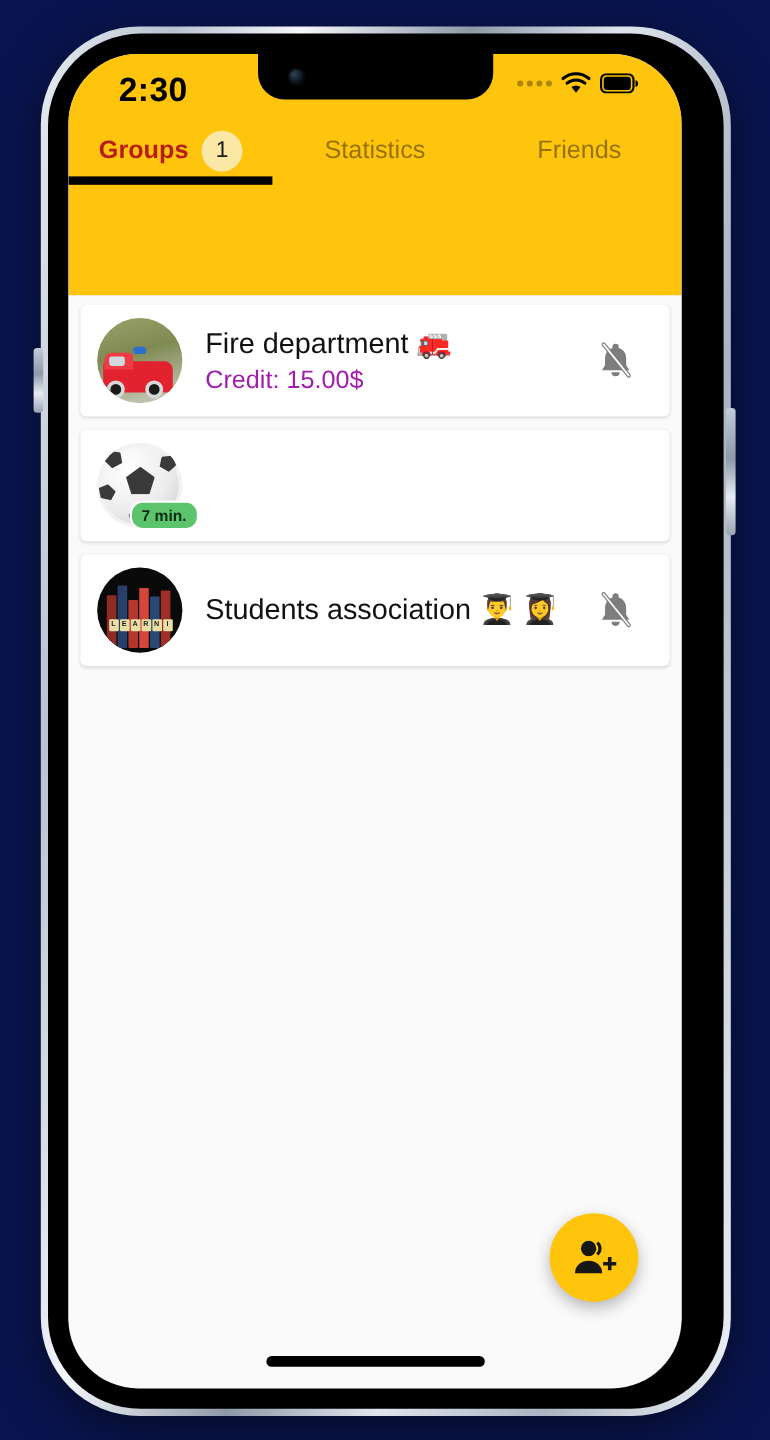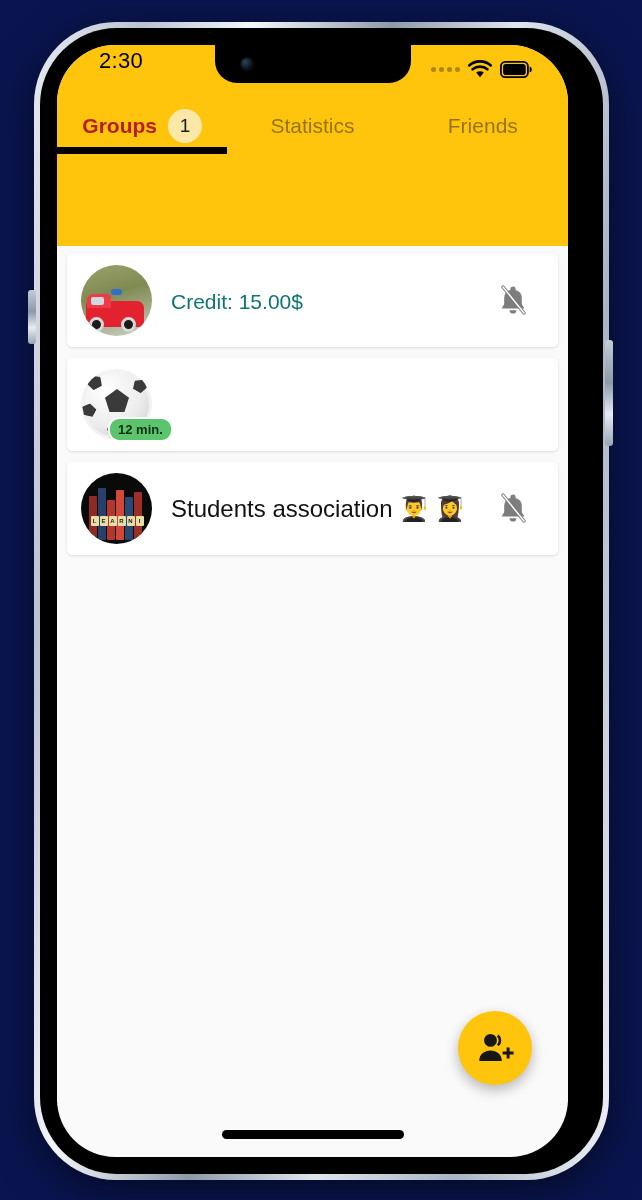--- a/index.html
+++ b/index.html
@@ -52,22 +52,22 @@
     position: relative;
     background: #ffc40c;
     height: 201px;
   }
   .statusbar {
     position: relative;
     height: 52px;
   }
   .status-time {
     position: absolute;
-    left: 42px; top: 3px;
-    font-size: 22px; font-weight: normal; color: #000;
+    left: 42px; top: 14px;
+    font-size: 28px; font-weight: bold; color: #000;
     letter-spacing: .3px;
   }
   .status-right {
     position: absolute;
     right: 36px; top: 15px;
     display: flex; align-items: center; gap: 7px;
   }
   .sig-dots { display: flex; gap: 3px; align-items: center; }
   .sig-dots i { width: 5px; height: 5px; border-radius: 50%; background: rgba(0,0,0,.32); display:block; }
 
@@ -201,21 +201,21 @@
     margin-left: 19px;
     flex: 1 1 auto;
     min-width: 0;
   }
   .card-title {
     font-size: 24px; color: #111;
     white-space: nowrap;
     line-height: 1.22;
   }
   .card-sub {
-    font-size: 21px; color: #0f766e;
+    font-size: 21px; color: #a21caf;
     margin-top: 3px;
     white-space: nowrap;
   }
   .trailing { flex: 0 0 auto; width: 54px; display: flex; justify-content: center; }
 
   .count-badge {
     width: 42px; height: 42px; border-radius: 50%;
     background: #ffc40c;
     display: flex; align-items: center; justify-content: center;
     font-size: 21px; color: #1a1a1a;
@@ -385,20 +385,21 @@
         <div class="img art-fire">
           <span class="truck"></span>
             <span class="cab"></span>
             <span class="win"></span>
           <span class="light"></span>
             <span class="w1"></span>
             <span class="w2"></span>
         </div>
       </div>
       <div class="card-text">
+        <div class="card-title">Fire department 🚒</div>
         <div class="card-sub">Credit: 15.00$</div>
       </div>
       <div class="trailing">
         <svg class="bell-muted" viewBox="0 0 34 38">
           <path d="M17 4.4 a2.6 2.6 0 0 1 2.6 2.6 v1 a8.4 8.4 0 0 1 6.2 8.1 v6.1 l2.6 4.3 H5.6 l2.6-4.3 v-6.1 a8.4 8.4 0 0 1 6.2-8.1 v-1 A2.6 2.6 0 0 1 17 4.4 z" fill="#7d7d7d"></path>
           <path d="M13.6 28.2 h6.8 a3.4 3.4 0 0 1 -6.8 0 z" fill="#7d7d7d"></path>
           <line x1="7" y1="5" x2="28" y2="31" stroke="#7d7d7d" stroke-width="3.4" stroke-linecap="round"></line>
           <line x1="7" y1="5" x2="28" y2="31" stroke="#ffffff" stroke-width="1.4" stroke-linecap="round"></line>
         </svg>
       </div>
@@ -408,21 +409,21 @@
     <div class="card">
       <div class="card-avatar">
         <div class="img art-ball">
           <span class="sphere"></span>
           <span class="p-c"></span>
             <span class="p-tl"></span>
             <span class="p-tr"></span>
           <span class="p-b"></span>
             <span class="p-l"></span>
         </div>
-        <span class="time-badge">12 min.</span>
+        <span class="time-badge">7 min.</span>
       </div>
       <div class="card-text">
       </div>
       <div class="trailing"></div>
     </div>
 
     <div class="card">
       <div class="card-avatar">
         <div class="img art-books">
           <i class="b1"></i>

